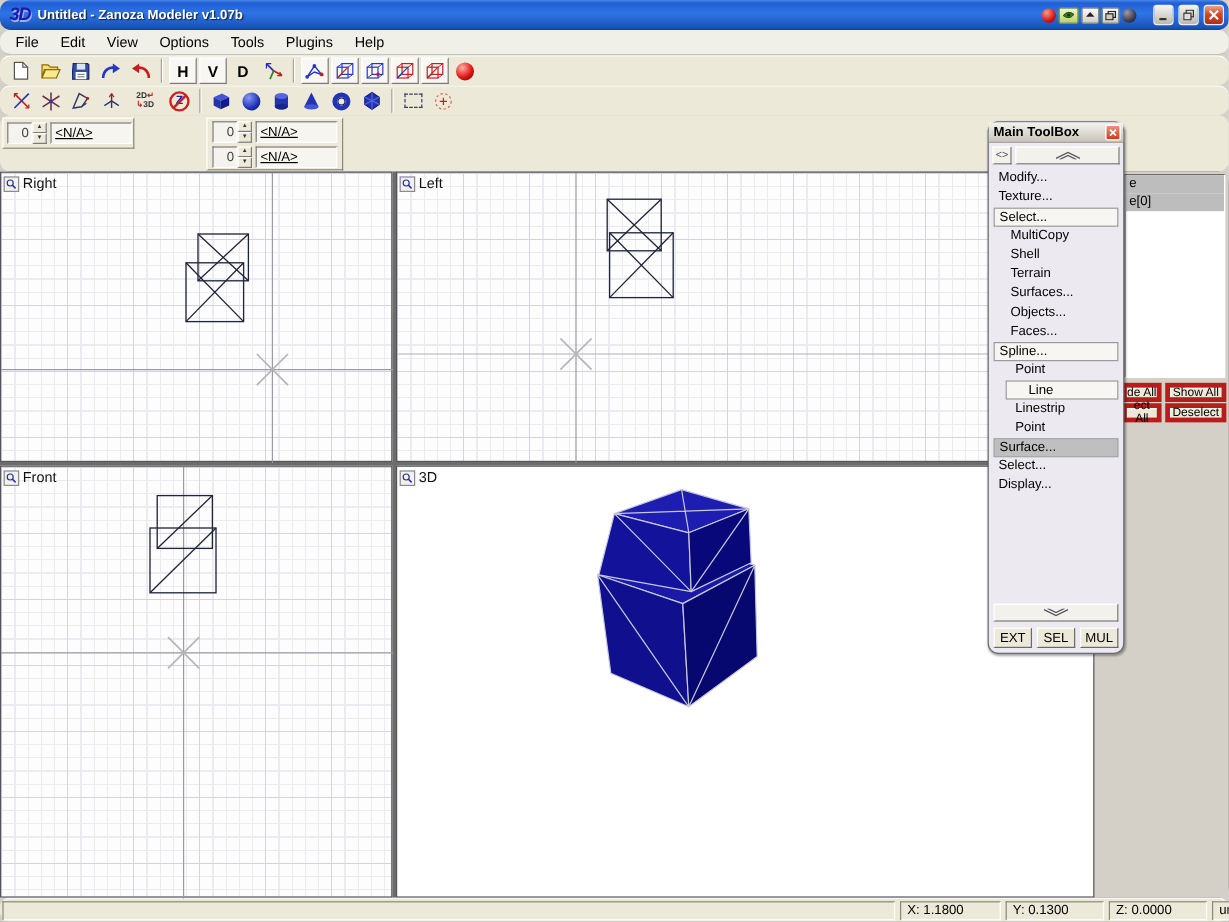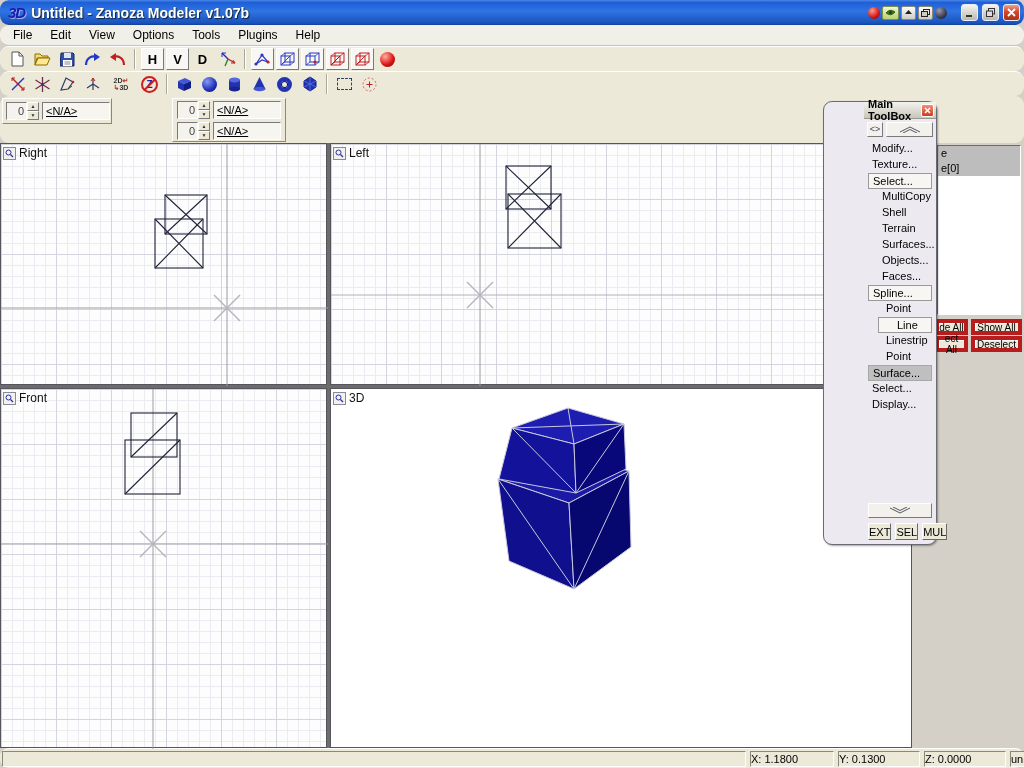--- a/index.html
+++ b/index.html
@@ -7,21 +7,21 @@
   body { font-family:"Liberation Sans", sans-serif; font-size:11px; color:#000; }
   #root { position:relative; width:1024px; height:768px; background:#d4d0c8; }
   .abs { position:absolute;border-radius:9px; }
 
   
   .titlebar { left:0; top:0; width:1024px; height:25px;
     background:linear-gradient(180deg,#4a86e8 0%,#1f5fd6 10%,#2f74e4 45%,#1a52bc 92%,#123f96 100%);
     display:flex; align-items:center; padding:0 4px; }
   .applogo { font-weight:bold; font-style:italic; font-size:15px; color:#1b1bb4;
     text-shadow:1px 1px 0 #9ab0e0; margin:0 6px 0 4px; letter-spacing:-1px; }
-  .titletext { color:#fff; font-weight:bold; font-size:14px; text-shadow:1px 1px 1px #123; }
+  .titletext { color:#fff; font-weight:bold; font-size:11px; text-shadow:1px 1px 1px #123; }
   .titlebtns { margin-left:auto; display:flex; align-items:center; gap:2px; }
   .ball { width:12px; height:12px; border-radius:50%; }
   .ball-red { background:radial-gradient(circle at 35% 30%, #ff9a8a, #d41515 60%, #6e0000); }
   .ball-dark { background:radial-gradient(circle at 35% 30%, #9a9aae, #3c3c4e 60%, #101018); }
   .sysbtn-sm { width:15px; height:14px; background:linear-gradient(180deg,#fdfdfb,#cfcbc1);
     border:1px solid #8a8878; border-radius:2px; display:flex; align-items:center; justify-content:center; }
   .nview { width:17px; height:14px; background:linear-gradient(180deg,#eef6d8,#b9d26e);
     border:1px solid #7e8f4a; border-radius:2px; display:flex; align-items:center; justify-content:center; }
   .winbtn { width:17px; height:17px; border-radius:3px; border:1px solid #e8eefc;
     display:flex; align-items:center; justify-content:center; margin-left:2px;
@@ -81,21 +81,21 @@
     background-color:#fdfdfd;text-align:center; }
   .vplabel { position:absolute; left:2px; top:2px; display:flex; align-items:center; gap:3px; z-index:3; }
   .vpchip { width:13px; height:13px; background:#f2f1ec; border:1px solid #8a8a96;
     display:flex; align-items:center; justify-content:center; }
   .vpname { font-size:12px; color:#111; }
   .vpsvg { position:absolute; left:0; top:0; z-index:1; }
 
   
   .toolbox { left:823px; top:101px; width:114px; height:444px; background:#eceaf0;
     border:1px solid #6a6a72; box-shadow:1px 1px 2px rgba(0,0,0,.35); z-index:20;
-    display:flex; flex-direction:column;padding-left:40px; }
+    display:flex; flex-direction:column; }
   .tb-title { height:17px; background:linear-gradient(180deg,#f4f3ef,#c9c5ba);
     display:flex; align-items:center; padding:0 2px 0 4px; border-bottom:1px solid #9a978c; }
   .tb-title-text { font-weight:bold; font-size:11px; flex:1; }
   .tb-close { width:13px; height:13px; background:linear-gradient(180deg,#f09078,#cf3a1e);
     border:1px solid #fff; border-radius:2px; display:flex; align-items:center; justify-content:center; }
   .tb-controls { height:20px; display:flex; align-items:center; gap:3px; padding:2px 3px; }
   .tb-toggle { width:16px; height:15px; background:#f2f1ec; border:1px solid;
     border-color:#ffffff #7a7a7a #7a7a7a #ffffff; font-size:9px; color:#445;
     display:flex; align-items:center; justify-content:center; }
   .tb-chevron { flex:1; height:15px; background:#f2f1ec; border:1px solid;
@@ -120,21 +120,21 @@
     border:1px solid; border-color:#6a6a6a #ffffff #ffffff #6a6a6a; }
   .sceneitem { height:15px; line-height:15px; padding-left:3px; background:#bdbdbd; }
   .scenebtn { position:absolute; height:16px; background:#ece9d8; border:4px solid #b91c1c;
     box-shadow:inset 1px 1px 0 #fff; font-size:10px; display:flex; align-items:center; justify-content:center;text-align:center; }
 
   
   .statusbar { left:0; top:748px; width:1024px; height:20px; background:#ece9d8;
     border-top:1px solid #fff; }
   .stseg { position:absolute; top:2px; height:16px; border:1px solid;
     border-color:#8a8878 #ffffff #ffffff #8a8878; display:flex; align-items:center;
-    background:#ece9d8; font-size:11px; }
+    padding-left:5px; background:#ece9d8; font-size:11px; }
 
   svg { display:block; }
 </style>
 </head>
 <body>
 
 <div id="root">
 
   <div class="abs titlebar">
     <span class="applogo">3D</span>

